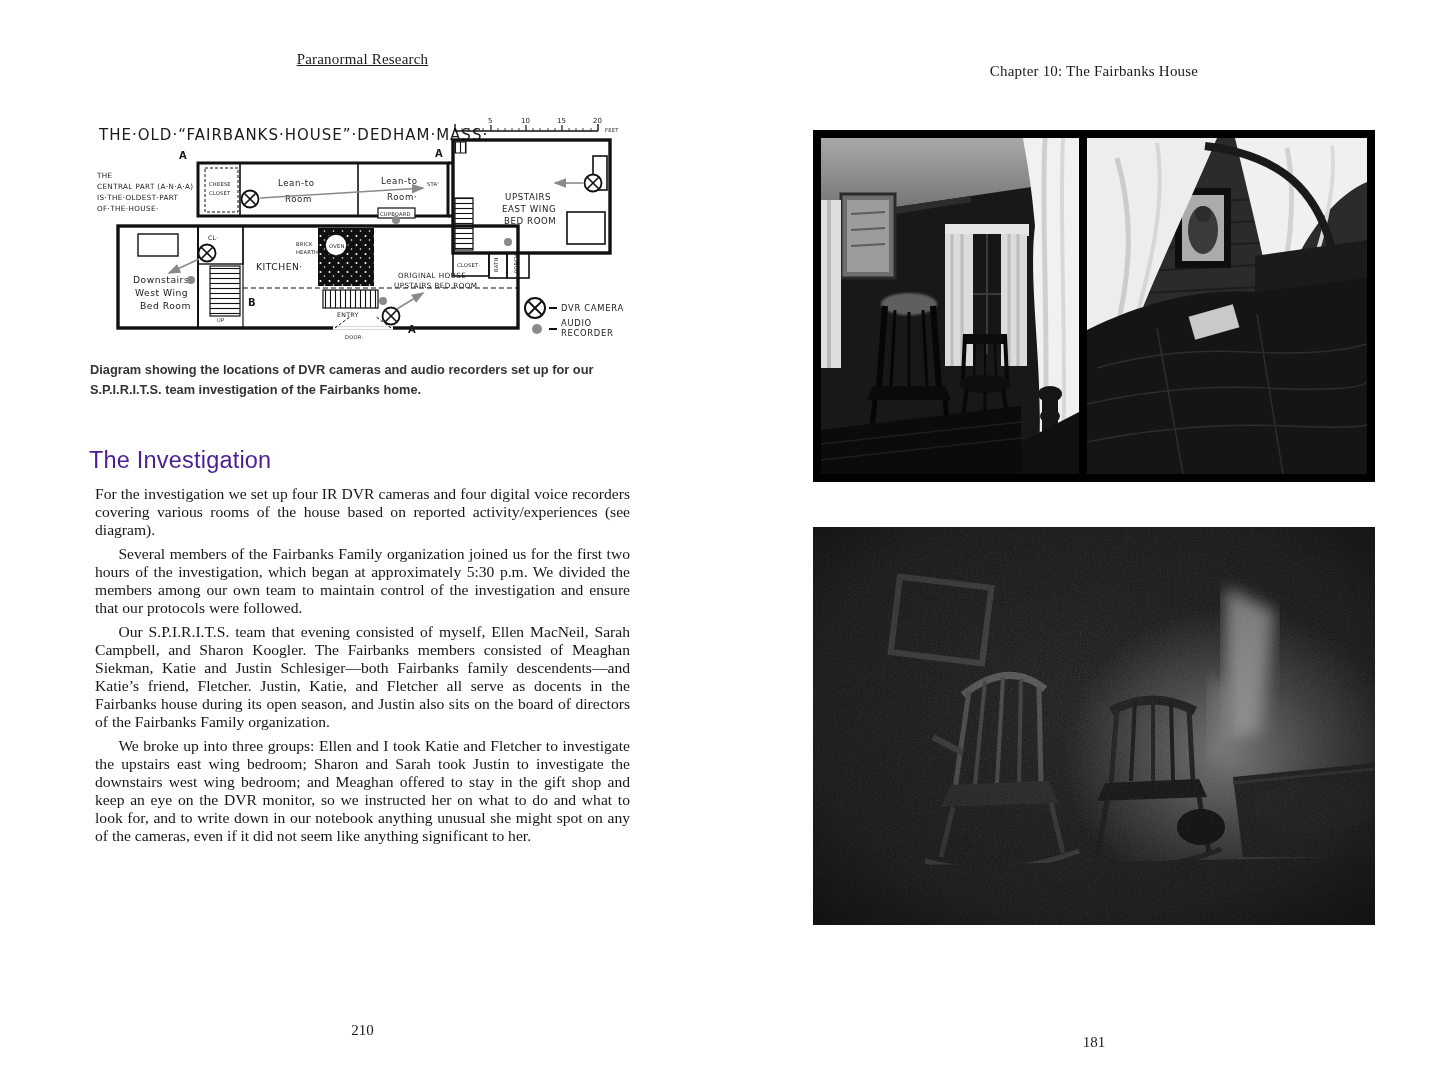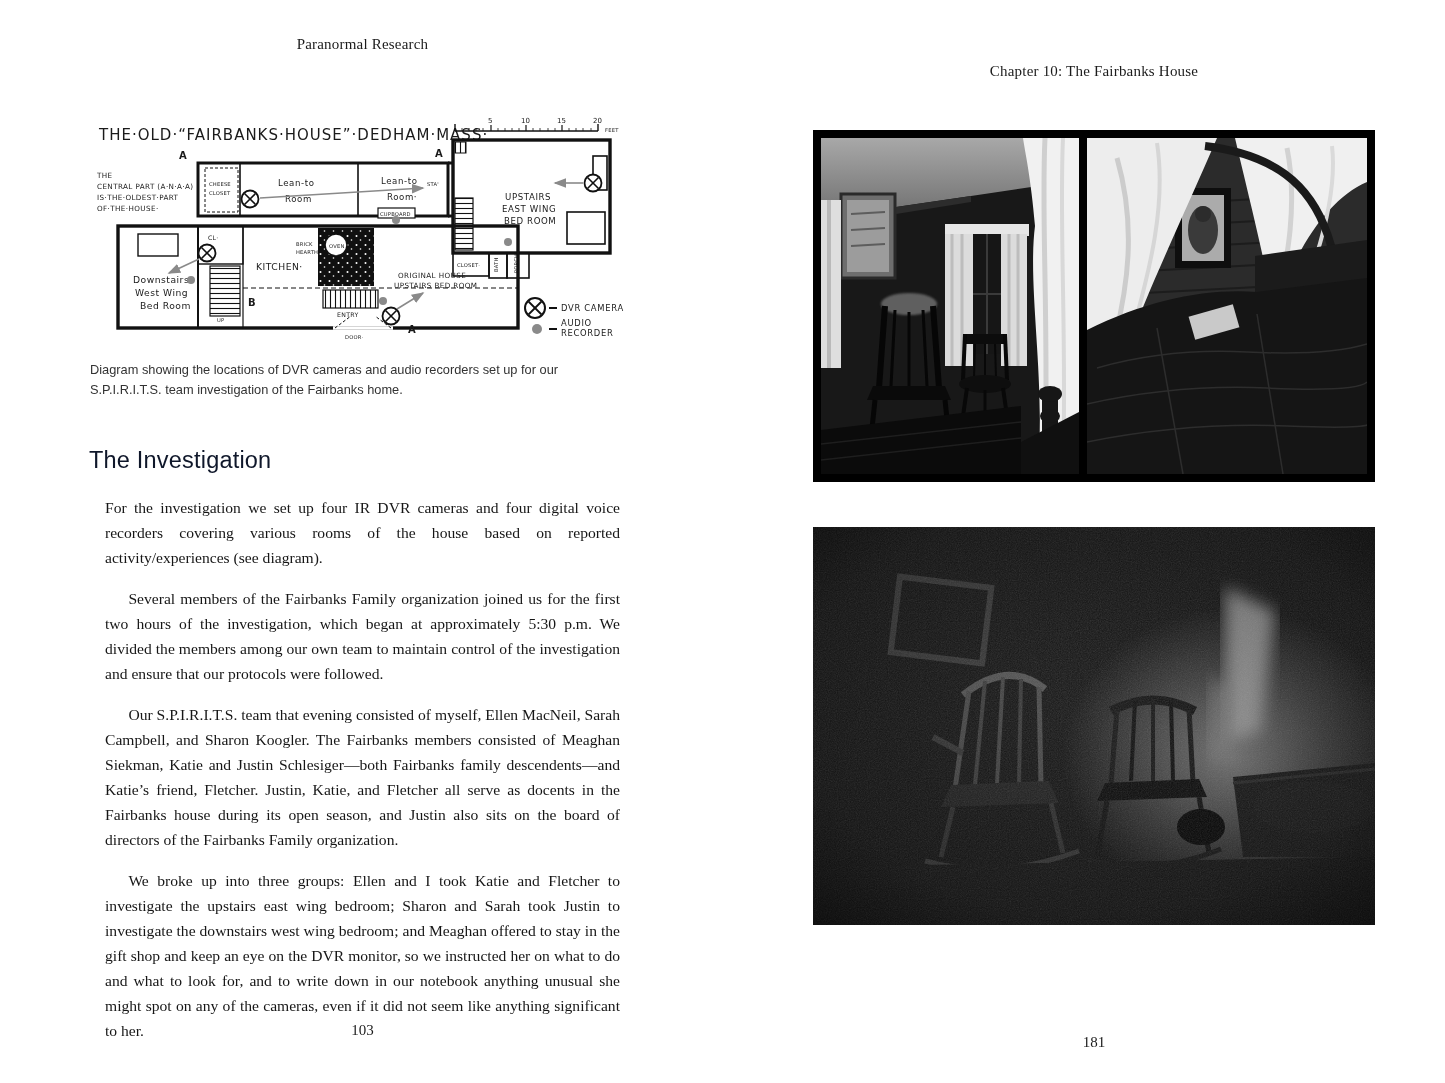--- a/index.html
+++ b/index.html
@@ -14,26 +14,26 @@
   .running-head {
     font-size: 15px; letter-spacing: .2px; text-align: center; color: #1b1b1b;
   }
   .folio { font-size: 15px; text-align: center; color: #1b1b1b; }
   .figcap, .photocap {
     font-family: "Liberation Sans", "DejaVu Sans", sans-serif;
     font-size: 12.8px; line-height: 1.55; color: #333333;
   }
   h2.section {
     font-family: "Liberation Sans", "DejaVu Sans", sans-serif;
-    font-weight: 400; font-size: 23.5px; margin: 0; color: #0f172a;
+    font-weight: 400; font-size: 23.5px; margin: 0; color: #4c1d95;
     letter-spacing: .2px;
   }
   .bodytext p {
-    margin: 16px; text-align: justify;
-    font-size: 15.6px; line-height: 25px; color: #161616;
+    margin: 6px; text-align: justify;
+    font-size: 15.6px; line-height: 18px; color: #161616;
   }
   .bodytext p.indent { text-indent: 1.5em; }
 
   
   .plan-svg text { font-family: "DejaVu Sans", sans-serif; fill: #1a1a1a; }
   .t-title { font-size: 15px; letter-spacing: 1px; }
   .t-note  { font-size: 7.2px; letter-spacing: .4px; }
   .t-room  { font-size: 8.6px; letter-spacing: .6px; }
   .t-roomlg{ font-size: 9.2px; letter-spacing: .5px; }
   .t-sm    { font-size: 6.2px; letter-spacing: .3px; }
@@ -46,21 +46,21 @@
   .photo-frame1 {
     background: #000; padding: 8px; display: flex; gap: 8px;
   }
   .photo2-wrap { background: #0d0d0d; }
 </style>
 </head>
 <body>
 
 <div class="abs" style="left:0;top:0;width:722px;height:1083px;">
 
-  <div class="abs running-head" style="left:90px;top:36px;width:545px;">Paranormal Research</div>
+  <div class="abs running-head" style="left:90px;top:51px;width:545px;text-decoration:underline;">Paranormal Research</div>
 
   <div class="abs" style="left:93px;top:116px;width:562px;height:240px;">
     <svg class="plan-svg" width="562" height="240" viewBox="0 0 562 240">
       <defs>
         <pattern id="hatchV" width="5" height="5" patternUnits="userSpaceOnUse">
           <rect width="5" height="5" fill="#ffffff"></rect>
           <line x1="2.5" y1="0" x2="2.5" y2="5" stroke="#111" stroke-width="1.1"></line>
         </pattern>
         <pattern id="hatchH" width="5" height="5" patternUnits="userSpaceOnUse">
           <rect width="5" height="5" fill="#ffffff"></rect>
@@ -229,32 +229,32 @@
       </g>
       <line x1="456" y1="192" x2="464" y2="192" stroke="#111" stroke-width="2"></line>
       <text class="t-leg" x="468" y="195">DVR CAMERA</text>
       <circle cx="444" cy="213" r="5" fill="#8a8a8a"></circle>
       <line x1="456" y1="213" x2="464" y2="213" stroke="#111" stroke-width="2"></line>
       <text class="t-leg" x="468" y="210">AUDIO</text>
       <text class="t-leg" x="468" y="220">RECORDER</text>
     </svg>
   </div>
 
-  <div class="abs figcap" style="left:90px;top:360px;width:540px;">Diagram showing the locations of DVR cameras and audio recorders set up for our S.P.I.R.I.T.S. team investigation of the Fairbanks home.</div>
+  <div class="abs figcap" style="left:90px;top:360px;width:540px;font-weight:bold;">Diagram showing the locations of DVR cameras and audio recorders set up for our S.P.I.R.I.T.S. team investigation of the Fairbanks home.</div>
 
   <h2 class="section abs" style="left:89px;top:447px;">The Investigation</h2>
 
   <div class="abs bodytext" style="left:89px;top:479px;width:547px;">
     <p>For the investigation we set up four IR DVR cameras and four digital voice recorders covering various rooms of the house based on reported activity/experiences (see diagram).</p>
     <p class="indent">Several members of the Fairbanks Family organization joined us for the first two hours of the investigation, which began at approximately 5:30 p.m. We divided the members among our own team to maintain control of the investigation and ensure that our protocols were followed.</p>
     <p class="indent">Our S.P.I.R.I.T.S. team that evening consisted of myself, Ellen MacNeil, Sarah Campbell, and Sharon Koogler. The Fairbanks members consisted of Meaghan Siekman, Katie and Justin Schlesiger—both Fairbanks family descendents—and Katie’s friend, Fletcher. Justin, Katie, and Fletcher all serve as docents in the Fairbanks house during its open season, and Justin also sits on the board of directors of the Fairbanks Family organization.</p>
     <p class="indent">We broke up into three groups: Ellen and I took Katie and Fletcher to investigate the upstairs east wing bedroom; Sharon and Sarah took Justin to investigate the downstairs west wing bedroom; and Meaghan offered to stay in the gift shop and keep an eye on the DVR monitor, so we instructed her on what to do and what to look for, and to write down in our notebook anything unusual she might spot on any of the cameras, even if it did not seem like anything significant to her.</p>
   </div>
 
-  <div class="abs folio" style="left:90px;top:1022px;width:545px;">103</div>
+  <div class="abs folio" style="left:90px;top:1022px;width:545px;">210</div>
 </div>
 
 <div class="abs" style="left:722px;top:0;width:723px;height:1083px;margin-top:12px;">
 
   <div class="abs running-head" style="left:91px;top:51px;width:562px;">Chapter 10: The Fairbanks House</div>
 
   <div class="abs photo-frame1" style="left:91px;top:118px;width:562px;height:352px;">
 
     <svg width="258" height="336" viewBox="0 0 258 336">
       <defs>

